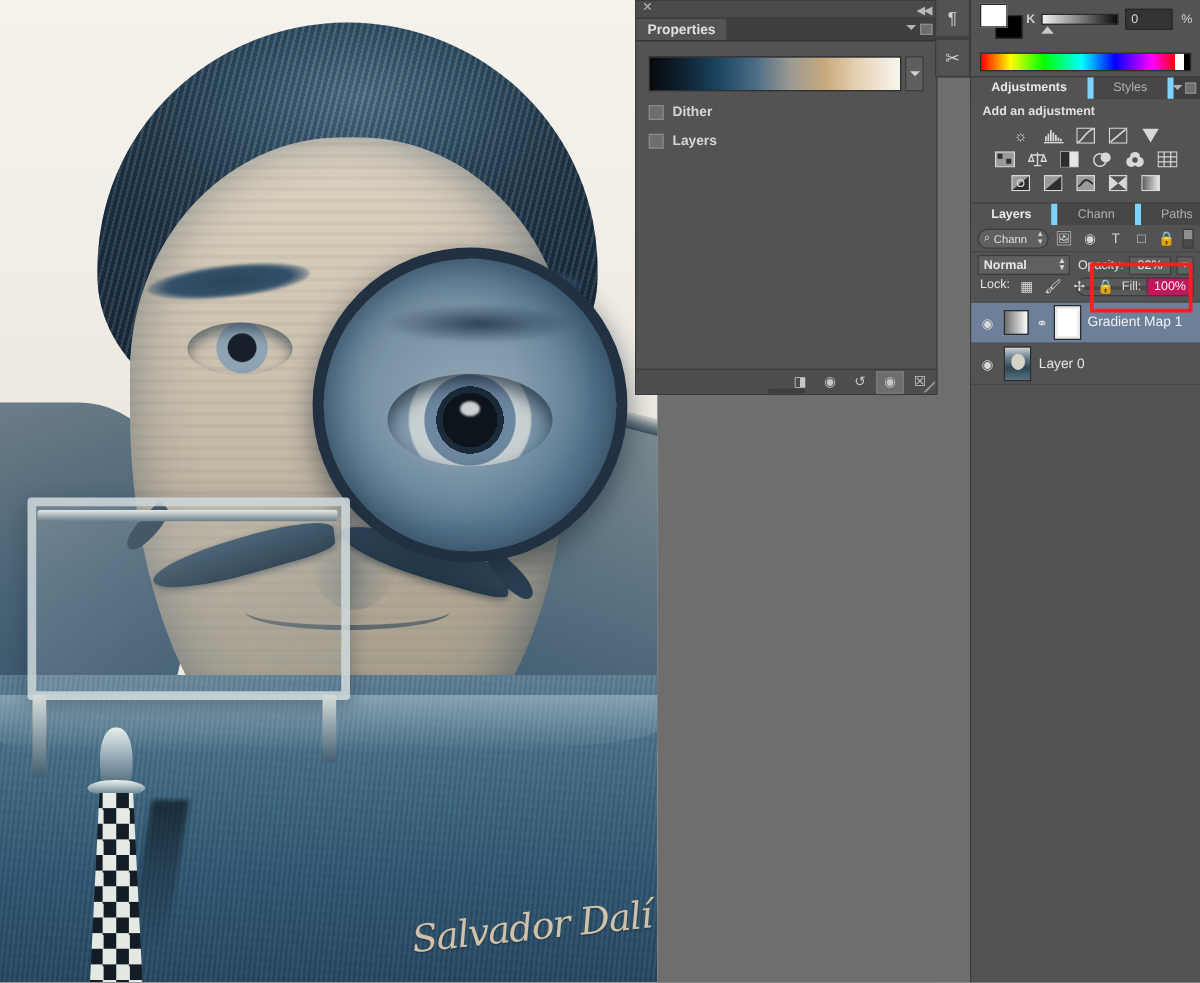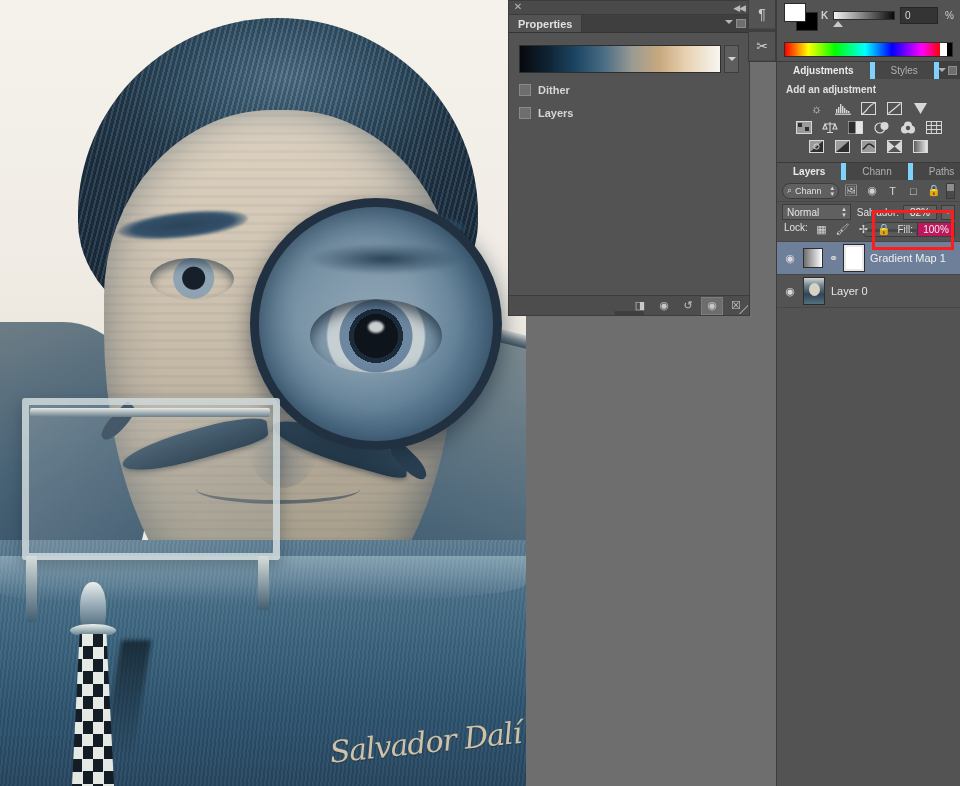--- a/index.html
+++ b/index.html
@@ -381,21 +381,21 @@
     display:flex;align-items:center;gap:3px;padding:0 4px; color:#e0e0e0; font-size:9px;
   }
   .kind-arrows{ margin-left:auto; font-size:7px; line-height:6px; color:#d6d6d6; }
   .filt-ic{ width:17px;height:17px;display:flex;align-items:center;justify-content:center;color:#d4d4d4;font-size:11px; }
   .filt-toggle{ width:9px;height:16px;margin-left:auto;background:linear-gradient(180deg,#8e8e8e 50%,#4a4a4a 50%);border:1px solid #3a3a3a; }
   .mode-row{
     height:20px; display:flex; align-items:center; gap:4px; padding:0 5px; position:relative;
   }
   .mode-sel{
     width:92px;height:16px;background:#606060;border:1px solid #3c3c3c;
-    display:flex;align-items:center;padding:0 4px;color:#e6e6e6;font-size:10px;
+    display:flex;align-items:center;padding:0 4px;color:#e6e6e6;font-size:10px;font-weight:bold;
   }
   .mode-arrows{ margin-left:auto; font-size:7px; line-height:6px; color:#d6d6d6; }
   .op-wrap{ display:flex; align-items:center; gap:4px; margin-left:2px; }
   .op-lbl{ color:#e2e2e2; font-size:10px; }
   .op-val{
     width:34px;height:15px;background:#606060;border:1px solid #3c3c3c;
     color:#efefef;font-size:10px;display:flex;align-items:center;justify-content:center;
   }
   .op-drop{
     width:14px;height:15px;background:#606060;border:1px solid #3c3c3c;
@@ -715,21 +715,21 @@
         <div class="filt-ic">🔒</div>
         <div class="filt-toggle"></div>
       </div>
 
       <div class="mode-row">
         <div class="mode-sel">
           <span>Normal</span>
           <span class="mode-arrows">▴<br>▾</span>
         </div>
         <div class="op-wrap">
-          <div class="op-lbl">Salvador:</div>
+          <div class="op-lbl">Opacity:</div>
           <div class="op-val">82%</div>
           <div class="op-drop">
               <i></i>
             </div>
         </div>
         <div class="op-slider-pop">
           <div class="op-track"></div>
           <div class="op-thumb"></div>
         </div>
       </div>

